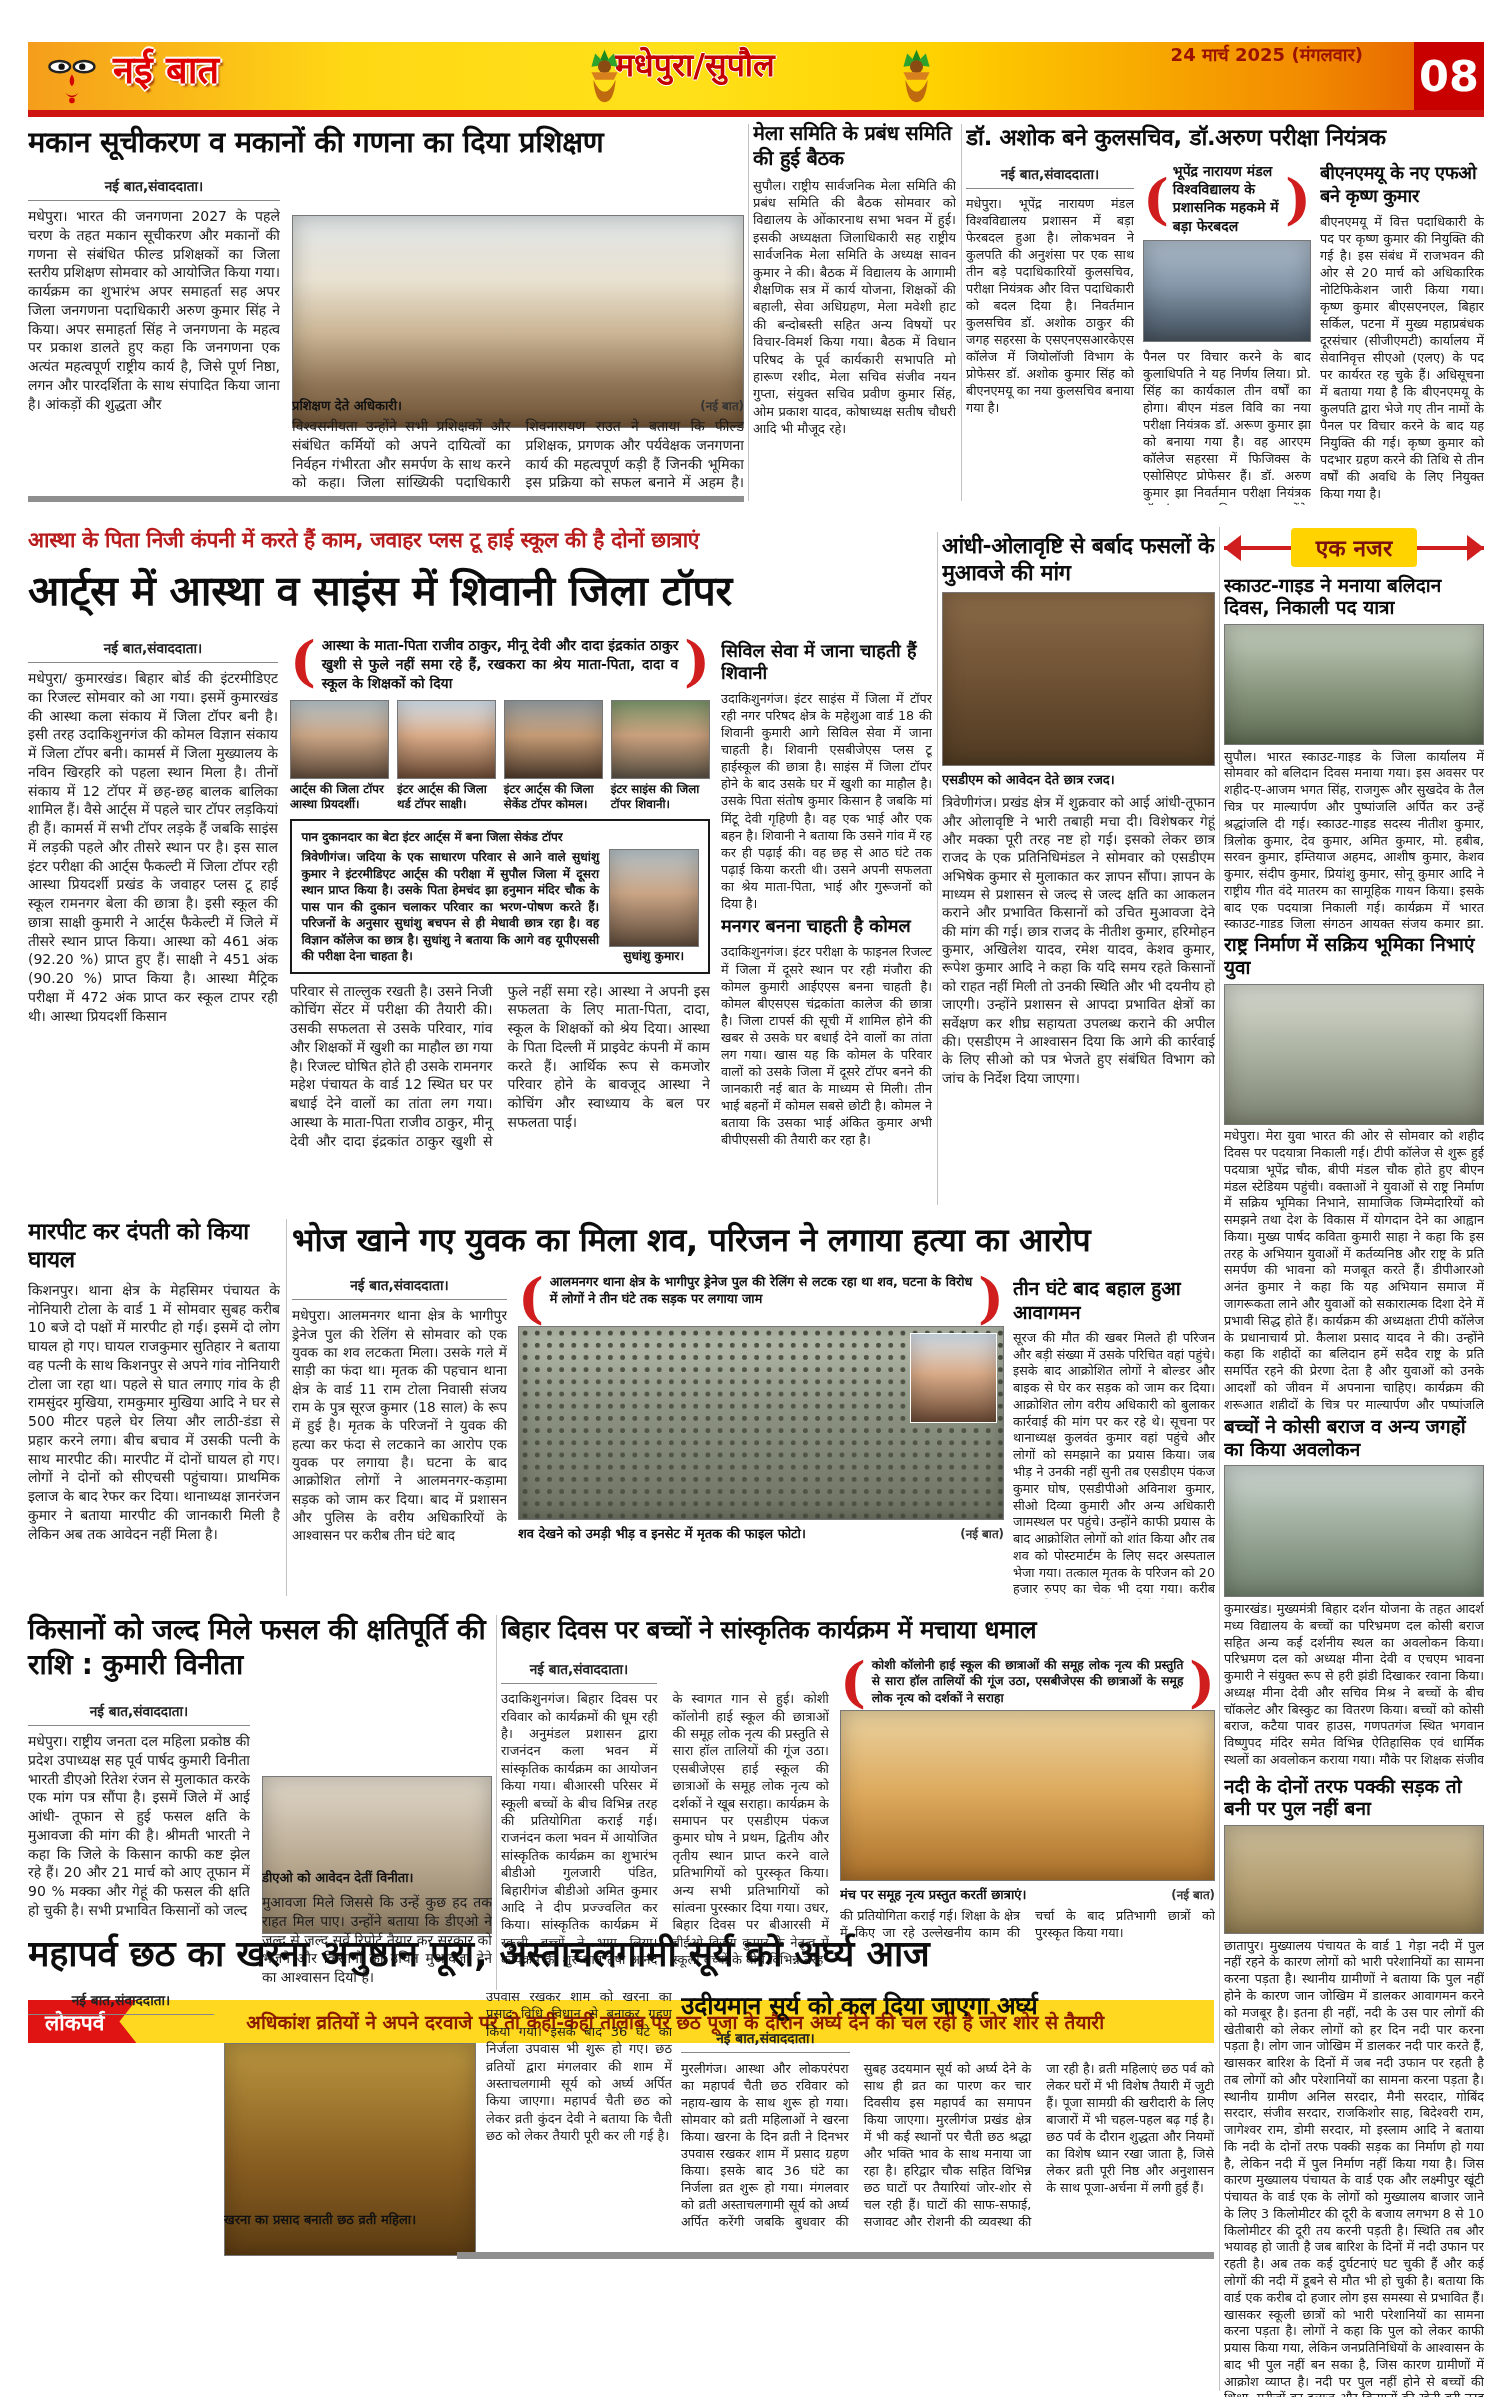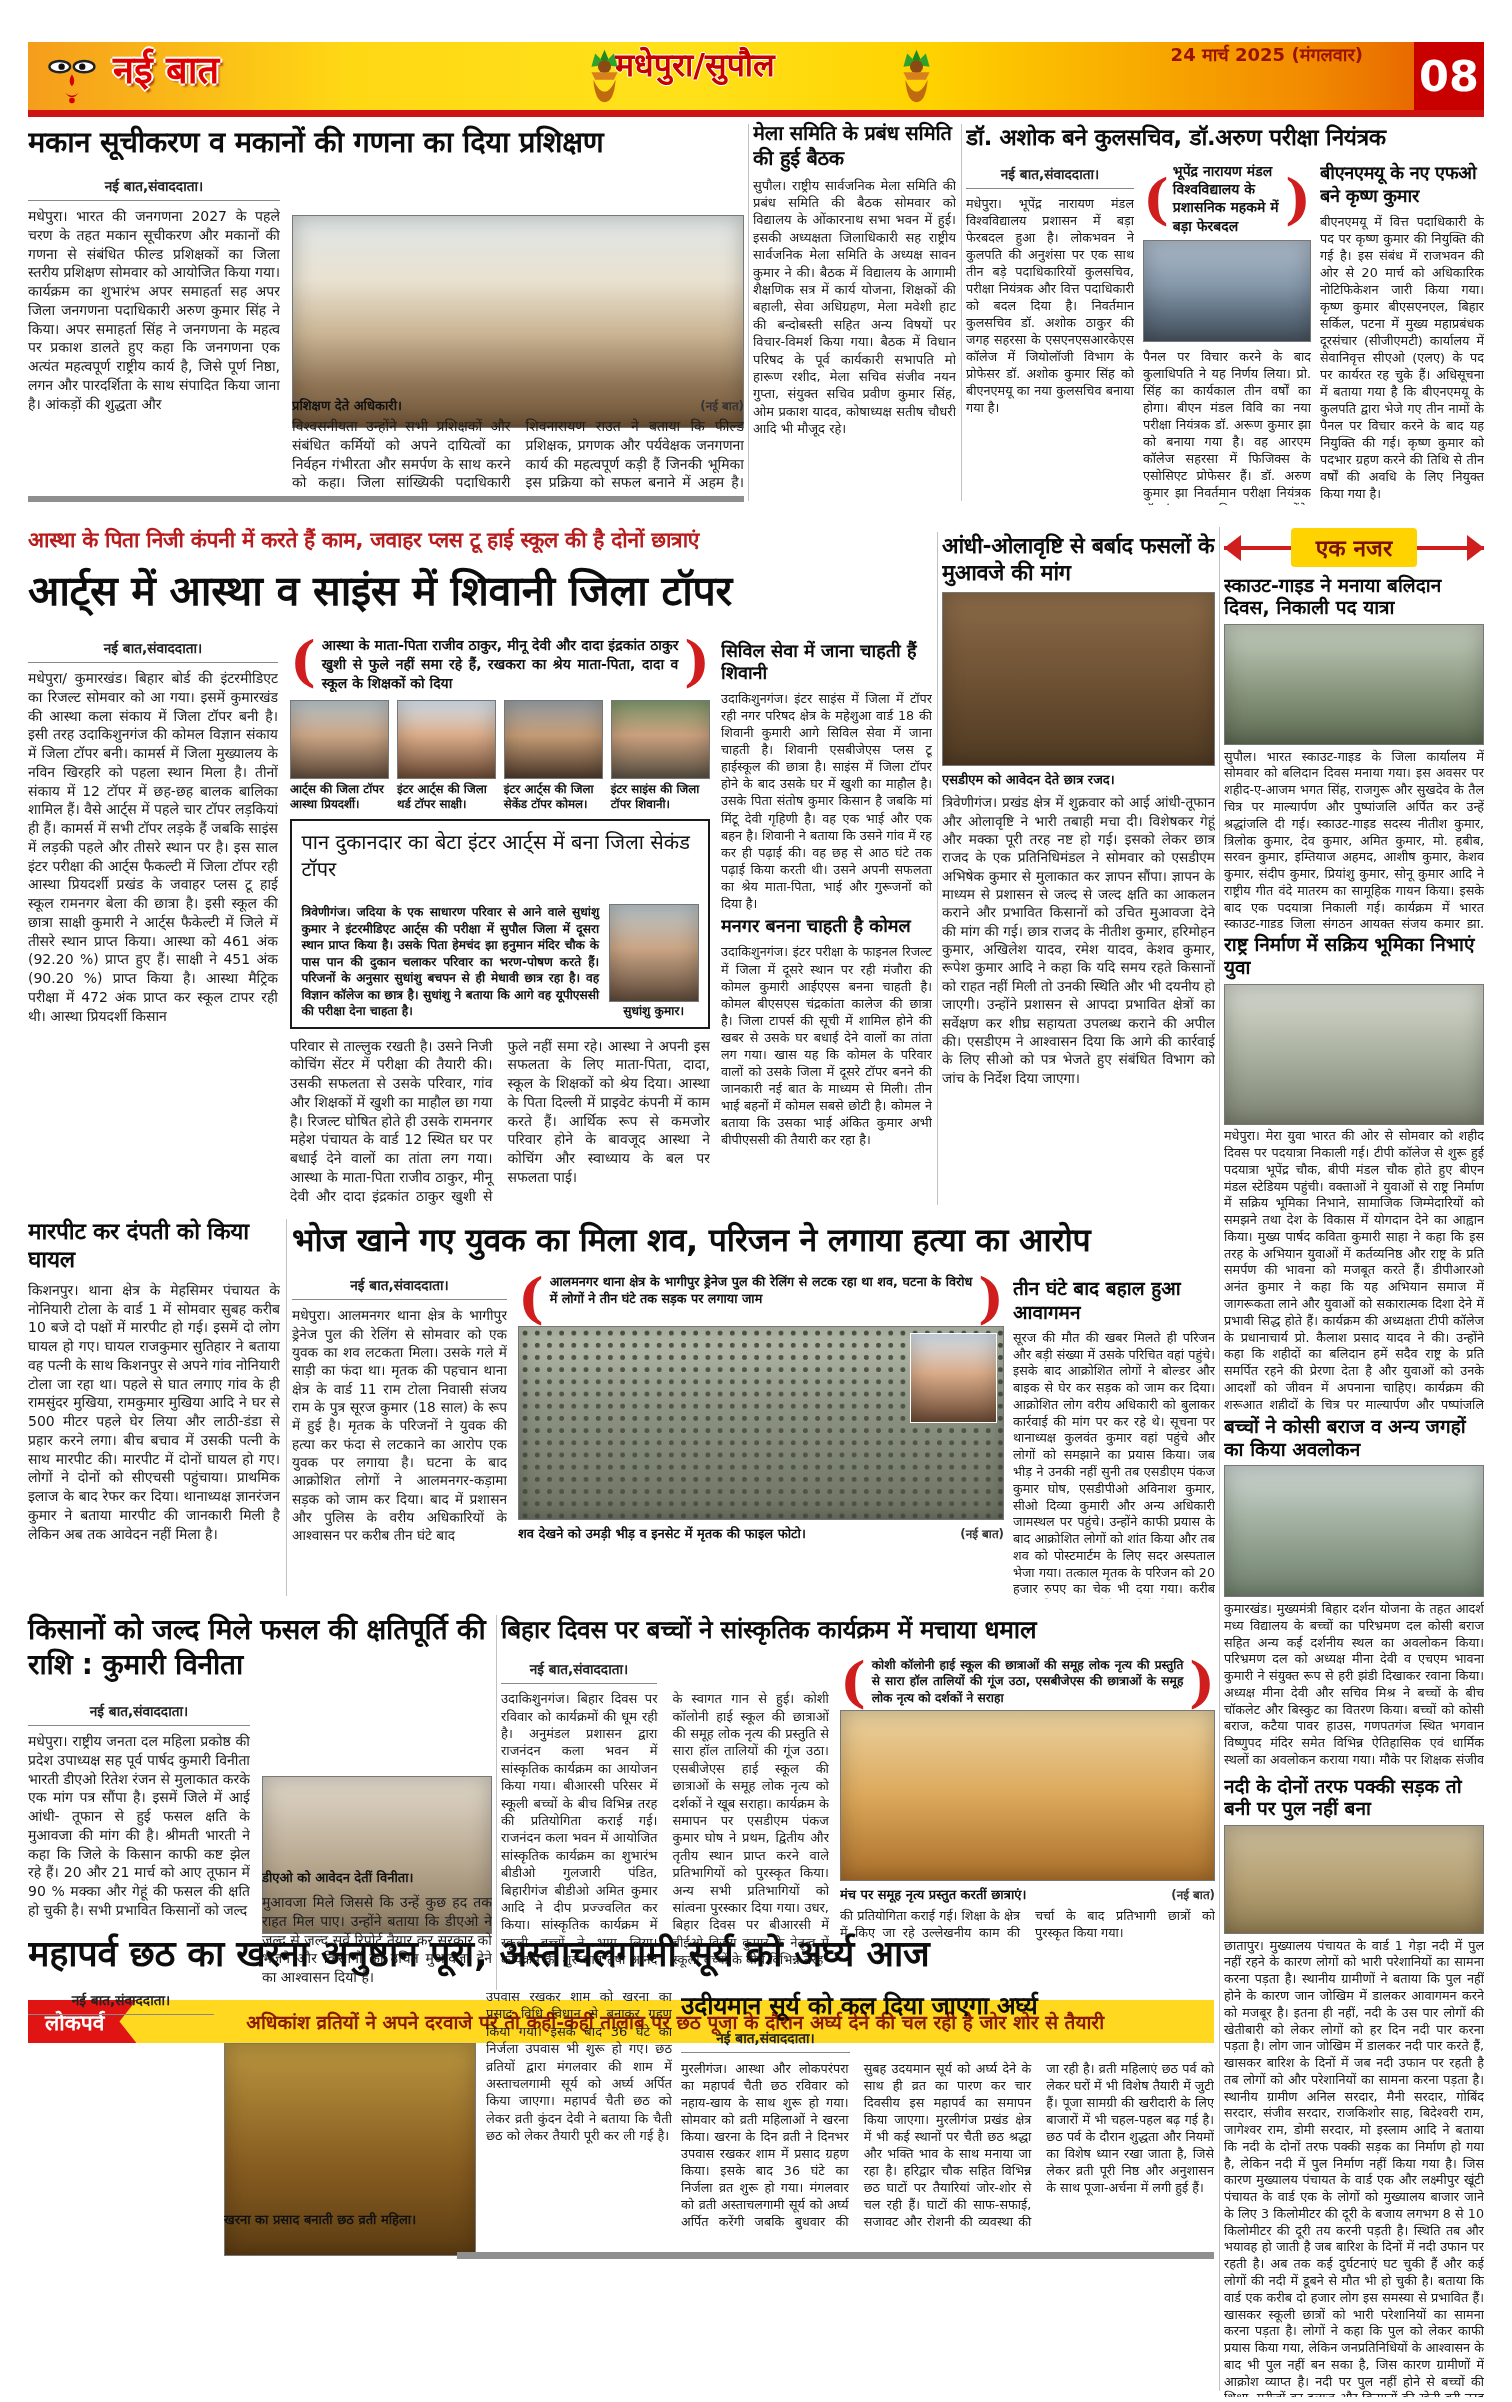--- a/index.html
+++ b/index.html
@@ -74,21 +74,21 @@
 
   
   #lokparv { position:absolute; left:28px; top:2000px; width:1186px; height:43px; background:#ffd81f;
     display:flex; align-items:center; }
   #lokparv .label { background:#e11414; color:#fff; font-weight:bold; font-size:21px;
     height:43px; display:flex; align-items:center; padding:0 32px 0 17px;
     clip-path:polygon(0 0, 100% 0, calc(100% - 17px) 50%, 100% 100%, 0 100%); }
   #lokparv .stext { flex:1; text-align:center; font-weight:bold; font-size:19px; color:#8a1a00; }
 
   .pan-box { border:2.4px solid #1a1a1a; padding:7.5px 9.4px; margin:7.5px 0; }
-  .pan-hl { font-size:20px; font-weight:normal; margin-bottom:22px; }
+  .pan-hl { font-size:12px; font-weight:bold; margin-bottom:4px; }
   .pan-flex { display:flex; gap:9.4px; }
   .pan-body { font-weight:bold; font-size:12.2px; line-height:1.35; text-align:justify; flex:1; }
   .pan-right { width:90px; flex:0 0 90px; text-align:center; }
 
   .photos-row { display:flex; gap:7.5px; margin:7.5px 0 1.9px; }
   .pcell { flex:1; }
   .pcell .photo { height:79px; }
   .pcell .cap { font-size:11.8px; line-height:1.25; margin-top:2.8px; }
 
   .subhl { font-weight:bold; font-size:18px; line-height:1.25; margin:3.8px 0 5.6px; color:#0d0d0d; }

